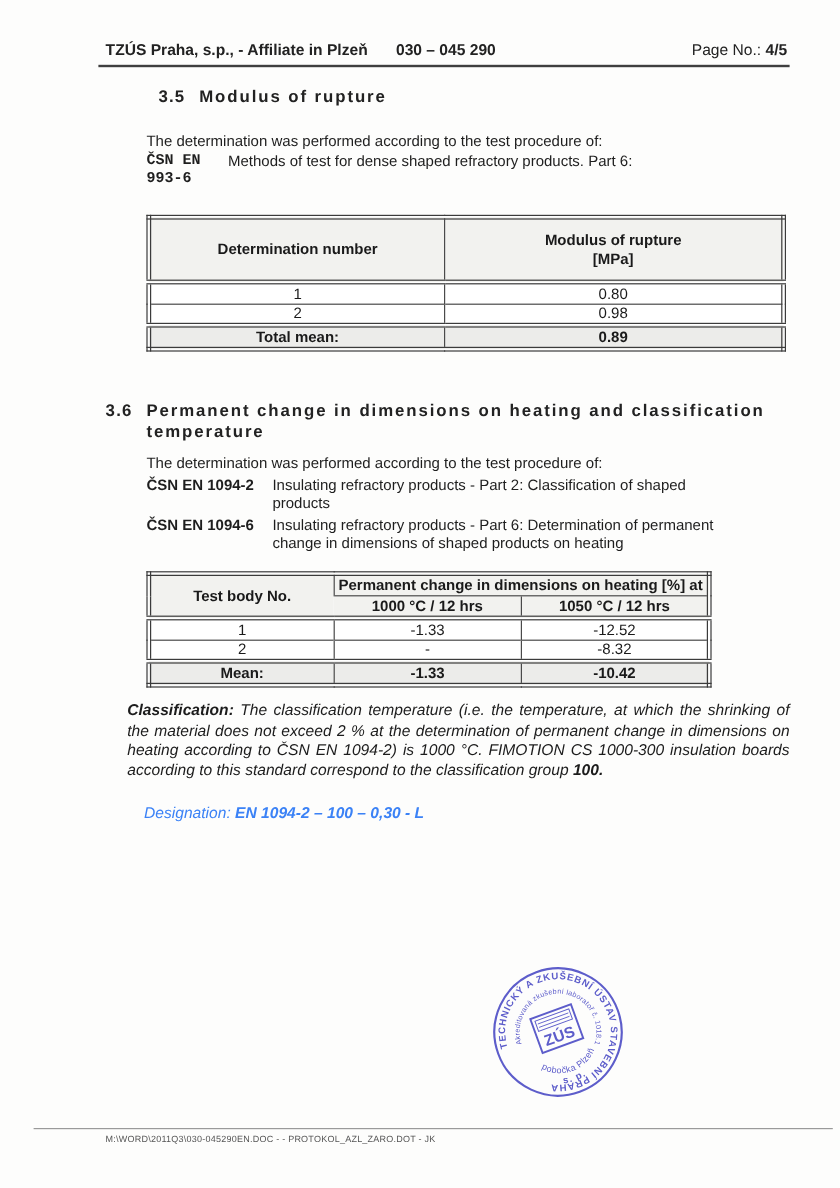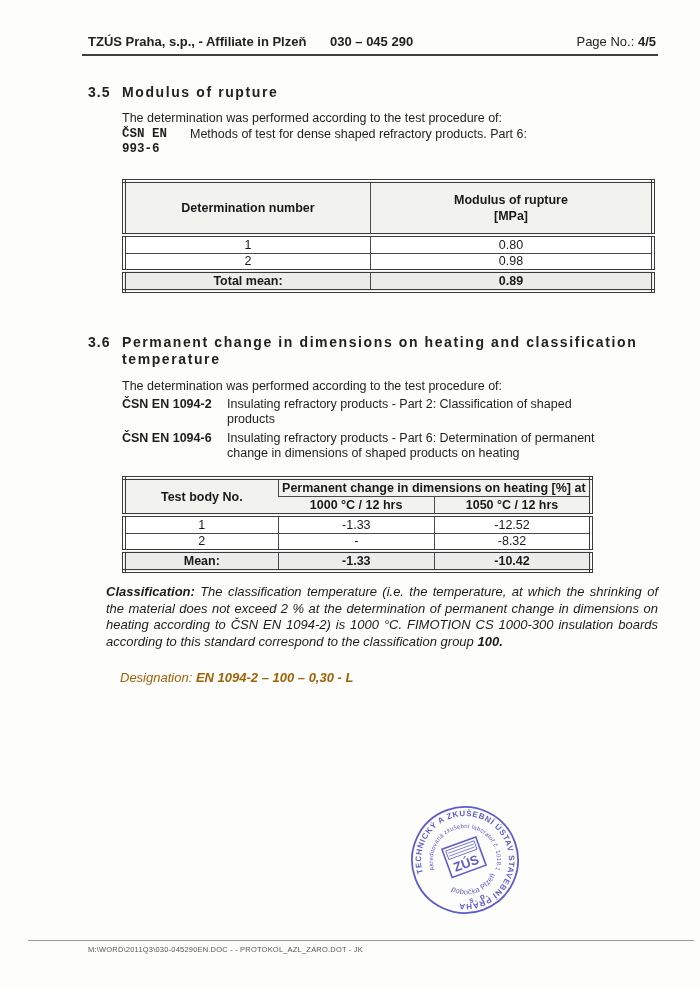--- a/index.html
+++ b/index.html
@@ -44,21 +44,21 @@
   .t2 { top:476px; width:471px; }
   .t2 thead th { height:18px; line-height:16px; }
   .t2 .c1 { width:33%; vertical-align:middle; }
   .t2 .sub { border-top:1px solid #4a4a4a; }
   .t2 .half { width:33.5%; }
   .t2 tbody td { height:17px; }
 
   
   .cls { position:absolute; left:106px; top:584px; width:552px; font-size:13px; line-height:16.5px; font-style:italic; text-align:justify; color:#1c1c1c; }
   .cls .b { font-weight:bold; }
-  .desig { position:absolute; left:120px; top:670px; font-size:13px; font-style:italic; color:#a16207; }
+  .desig { position:absolute; left:120px; top:670px; font-size:13px; font-style:italic; color:#3b82f6; }
   .desig .b { font-weight:bold; }
 
   
   .stamp { position:absolute; left:400px; top:795px; width:130px; height:130px; opacity:.88; }
 
   
   .f-rule { position:absolute; left:28px; top:940px; width:666px; border-top:1.5px solid #9a9a9a; }
   .f-txt { position:absolute; left:88px; top:945px; font-size:7.5px; color:#555; letter-spacing:.2px; }
 </style>
 </head>
@@ -68,21 +68,21 @@
 
   <div class="hdr">
     <span>TZÚS Praha, s.p., - Affiliate in Plzeň</span>
     <span class="hdr-num">030 – 045 290</span>
     <span class="hdr-page">
       <span>Page No.:</span>
       <b>4/5</b>
     </span>
   </div>
 
-  <div class="sec" style="top:84px;">
+  <div class="sec" style="top:72px;margin-left:44px;">
     <div class="no">3.5</div>
     <div class="ttl">Modulus of rupture</div>
   </div>
 
   <div class="p35 body-txt">
     <div>The determination was performed according to the test procedure of:</div>
     <div class="std-grid">
       <span class="lbl">ČSN EN 993-6</span>
       <span>Methods of test for dense shaped refractory products. Part 6:</span>
       <span></span>

